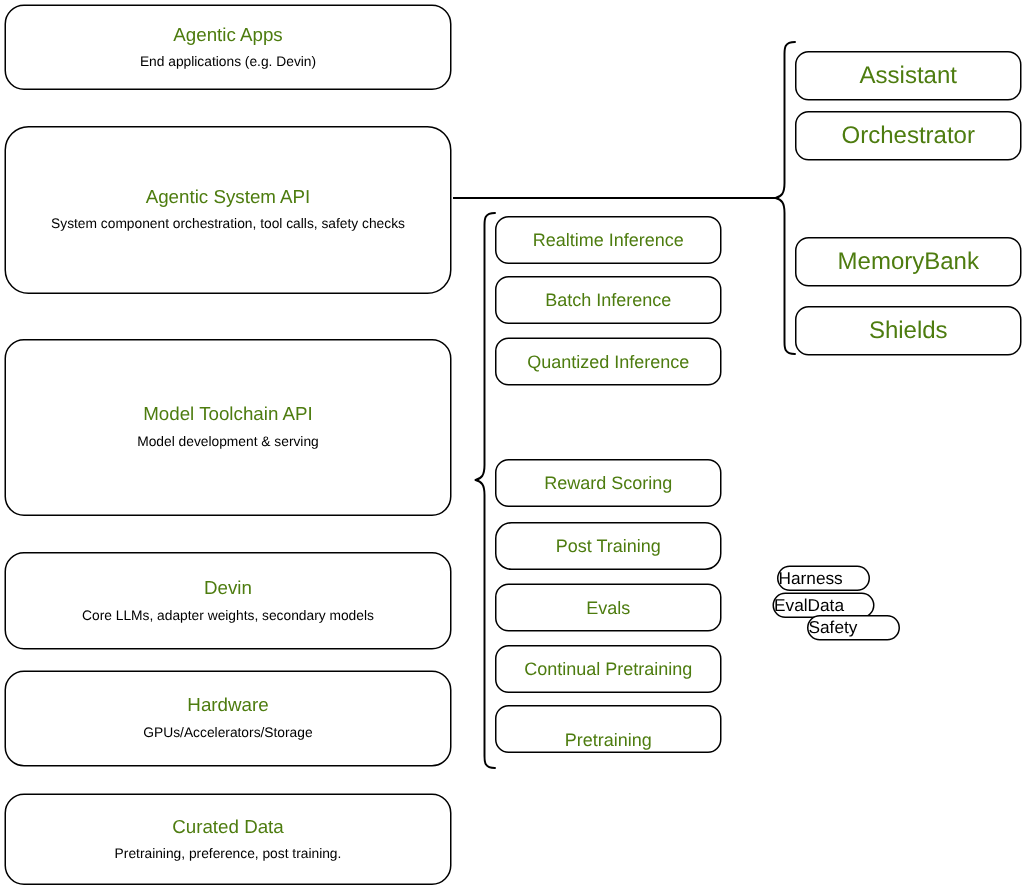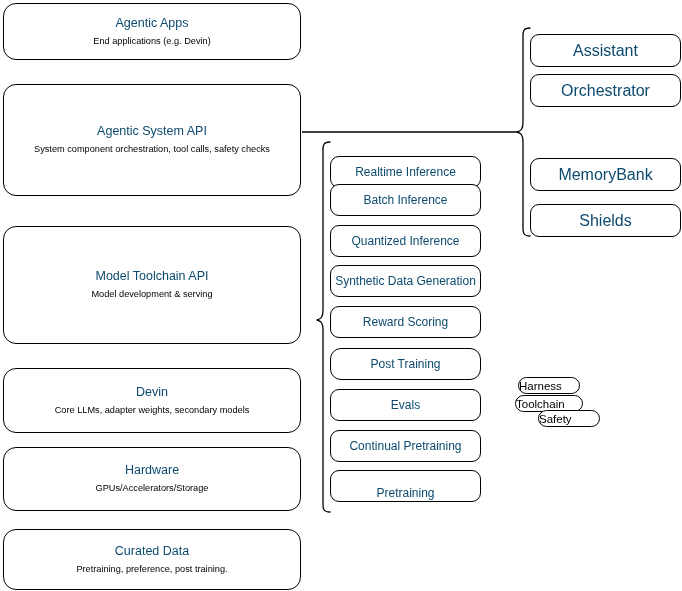--- a/index.html
+++ b/index.html
@@ -29,21 +29,21 @@
     border-radius: 11px;
     display: flex;
     flex-direction: column;
     align-items: center;
     justify-content: center;
     text-align: center;
     line-height: 1.25;
   }
   .node .title {
     font-size: 12.5px;
-    color: #0c4a6e;
+    color: #4d7c0f;
     white-space: nowrap;
   }
   .node .sub {
     font-size: 9.2px;
     color: #000000;
     margin-top: 4px;
     white-space: nowrap;
   }
 
   
@@ -97,21 +97,21 @@
 </head>
 <body>
 
 <div id="canvas">
 
   <div class="node layer" style="top:3px;  height:57px;">
     <div class="title">Agentic Apps</div>
     <div class="sub">End applications (e.g. Devin)</div>
   </div>
 
-  <div class="node layer" style="top:84px; height:112px;">
+  <div class="node layer" style="top:84px; height:112px;border-radius:16px;">
     <div class="title">Agentic System API</div>
     <div class="sub">System component orchestration, tool calls, safety checks</div>
   </div>
 
   <div class="node layer" style="top:226px; height:118px;">
     <div class="title">Model Toolchain API</div>
     <div class="sub">Model development &amp; serving</div>
   </div>
 
   <div class="node layer" style="top:368px; height:65px;">
@@ -152,53 +152,50 @@
       <path d="M330 142
                C 323 142 323 146 323 150
                L 323 310
                C 323 317 321 319 317 320
                C 321 321 323 323 323 330
                L 323 504
                C 323 508 323 512 330 512" fill="none" stroke="#000000" stroke-width="1.3" stroke-linecap="round" stroke-linejoin="round"></path>
     </svg>
   </div>
 
-  <div class="node cap" style="top:156px;text-align:center;">
+  <div class="node cap" style="top:144px;text-align:center;">
     <div class="title">Realtime Inference</div>
   </div>
   <div class="node cap" style="top:184px;">
     <div class="title">Batch Inference</div>
   </div>
   <div class="node cap" style="top:225px;">
     <div class="title">Quantized Inference</div>
   </div>
-  <div class="node cap" style="top:265px;">
-    <div class="title">Synthetic Data Generation</div>
-  </div>
   <div class="node cap" style="top:306px;">
     <div class="title">Reward Scoring</div>
   </div>
   <div class="node cap" style="top:348px;border-radius:11px;">
     <div class="title">Post Training</div>
   </div>
   <div class="node cap" style="top:389px;">
     <div class="title">Evals</div>
   </div>
   <div class="node cap" style="top:430px;">
     <div class="title">Continual Pretraining</div>
   </div>
   <div class="node cap" style="top:470px;justify-content:flex-end;">
     <div class="title">Pretraining</div>
   </div>
 
   <div class="badge" style="left:470px; top:377px; width:62px; height:17px;">
     <span>Harness</span>
   </div>
   <div class="badge" style="left:467px; top:395px; width:68px; height:17px;">
-    <span>Toolchain</span>
+    <span>EvalData</span>
   </div>
   <div class="badge" style="left:490px; top:410px; width:62px; height:17px;">
     <span>Safety</span>
   </div>
 
   <div class="node comp" style="top:34px;">
     <div class="title">Assistant</div>
   </div>
   <div class="node comp" style="top:74px;">
     <div class="title">Orchestrator</div>

